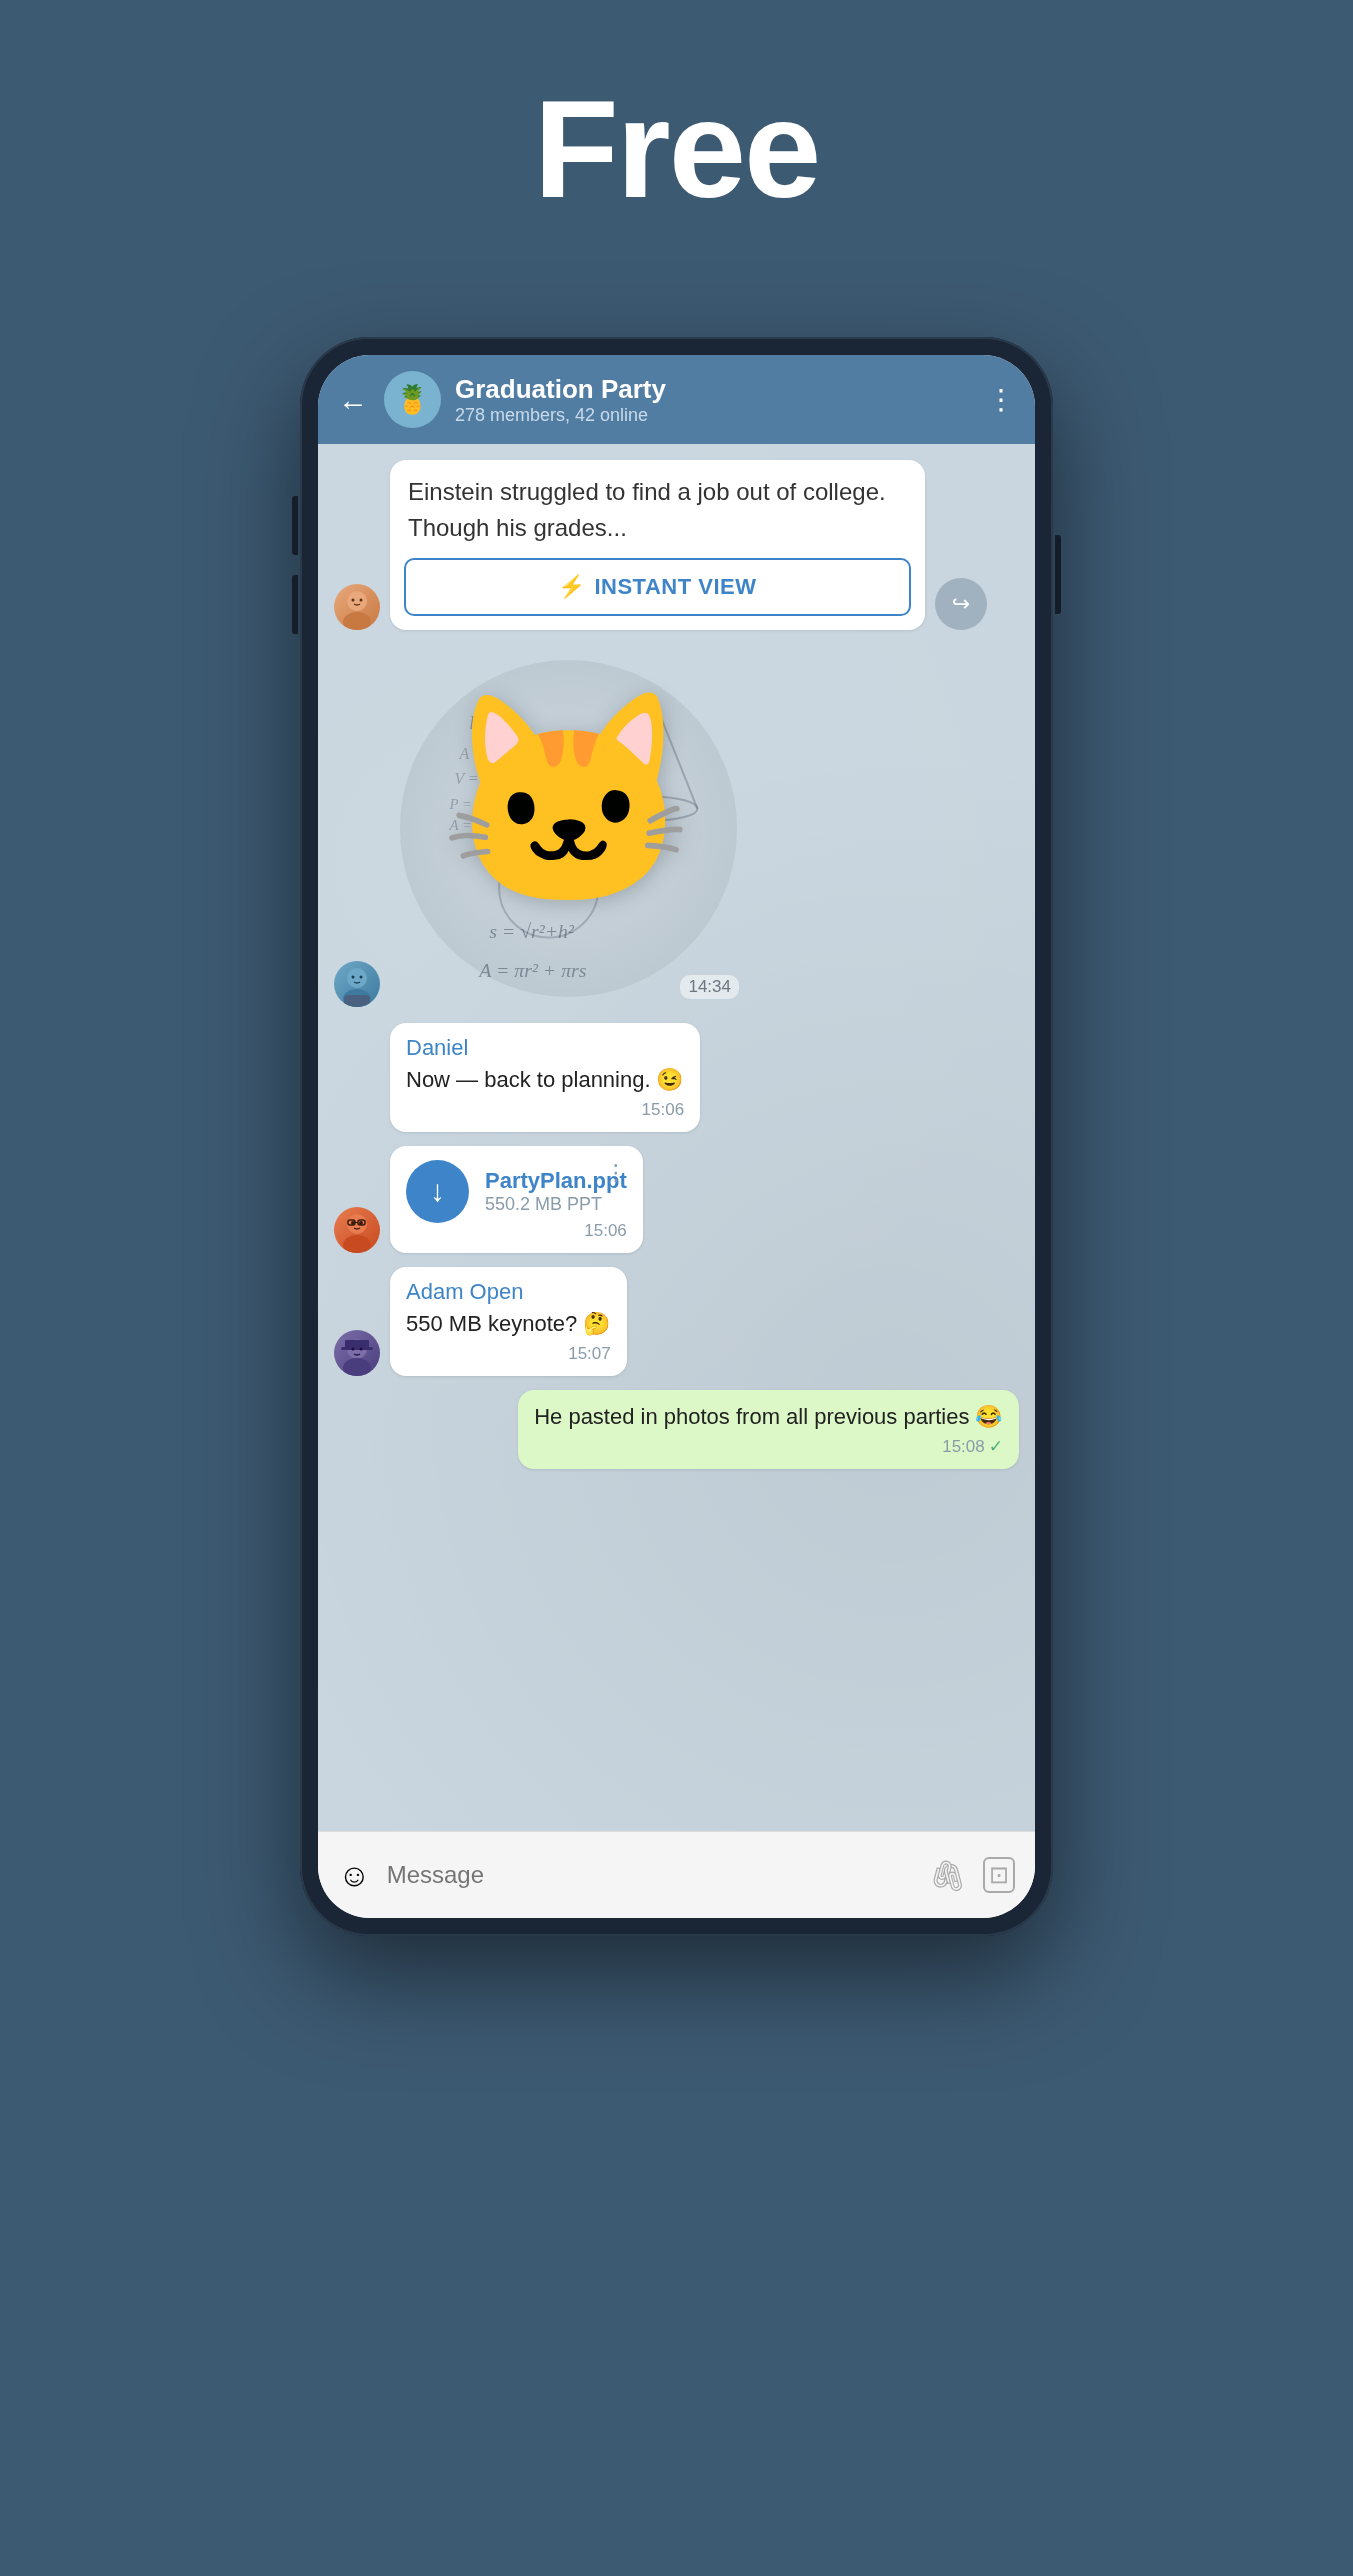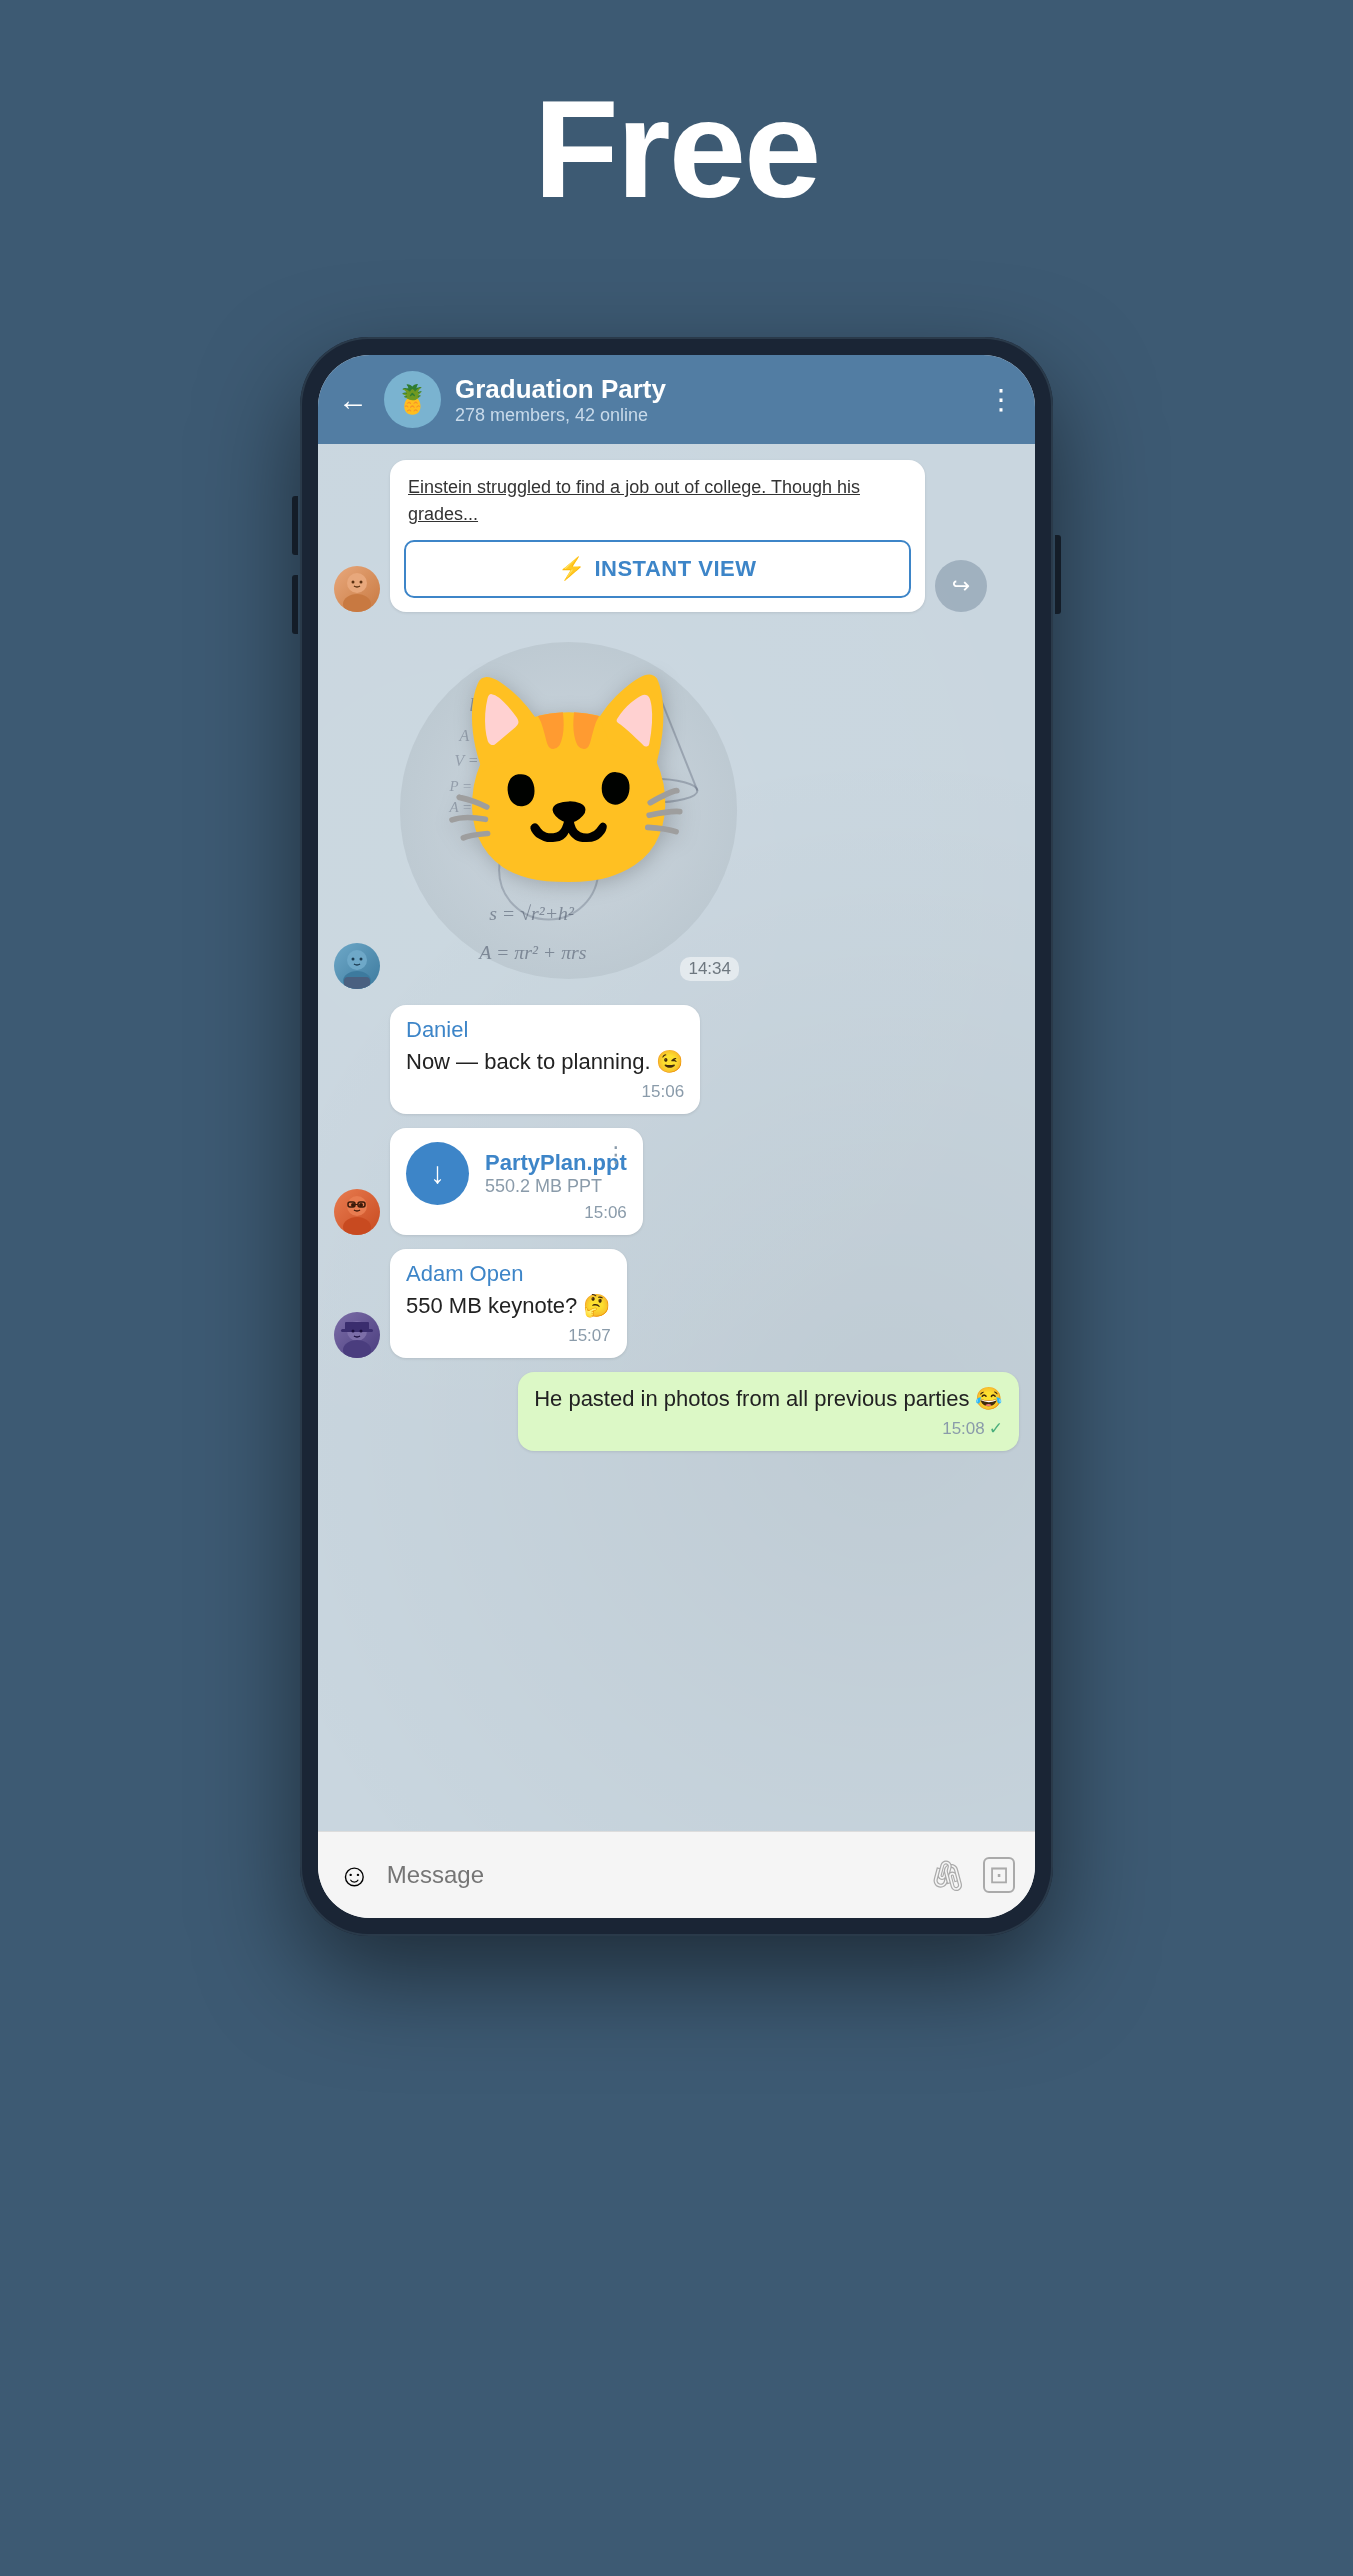--- a/index.html
+++ b/index.html
@@ -233,24 +233,23 @@
     .iv-card {
       background: #fff;
       border-radius: 16px;
       overflow: hidden;
       max-width: 535px;
       box-shadow: 0 1px 3px rgba(0,0,0,0.1);
     }
 
     .iv-text-block {
       padding: 14px 18px 4px;
-      font-size: 18px;
+      font-size: 24px;
       color: #333;
       line-height: 1.5;
-      text-decoration: underline;
     }
 
     .iv-button {
       margin: 8px 14px 14px;
       border: 2px solid #3d85c8;
       border-radius: 10px;
       padding: 14px 18px;
       display: flex;
       align-items: center;
       justify-content: center;

